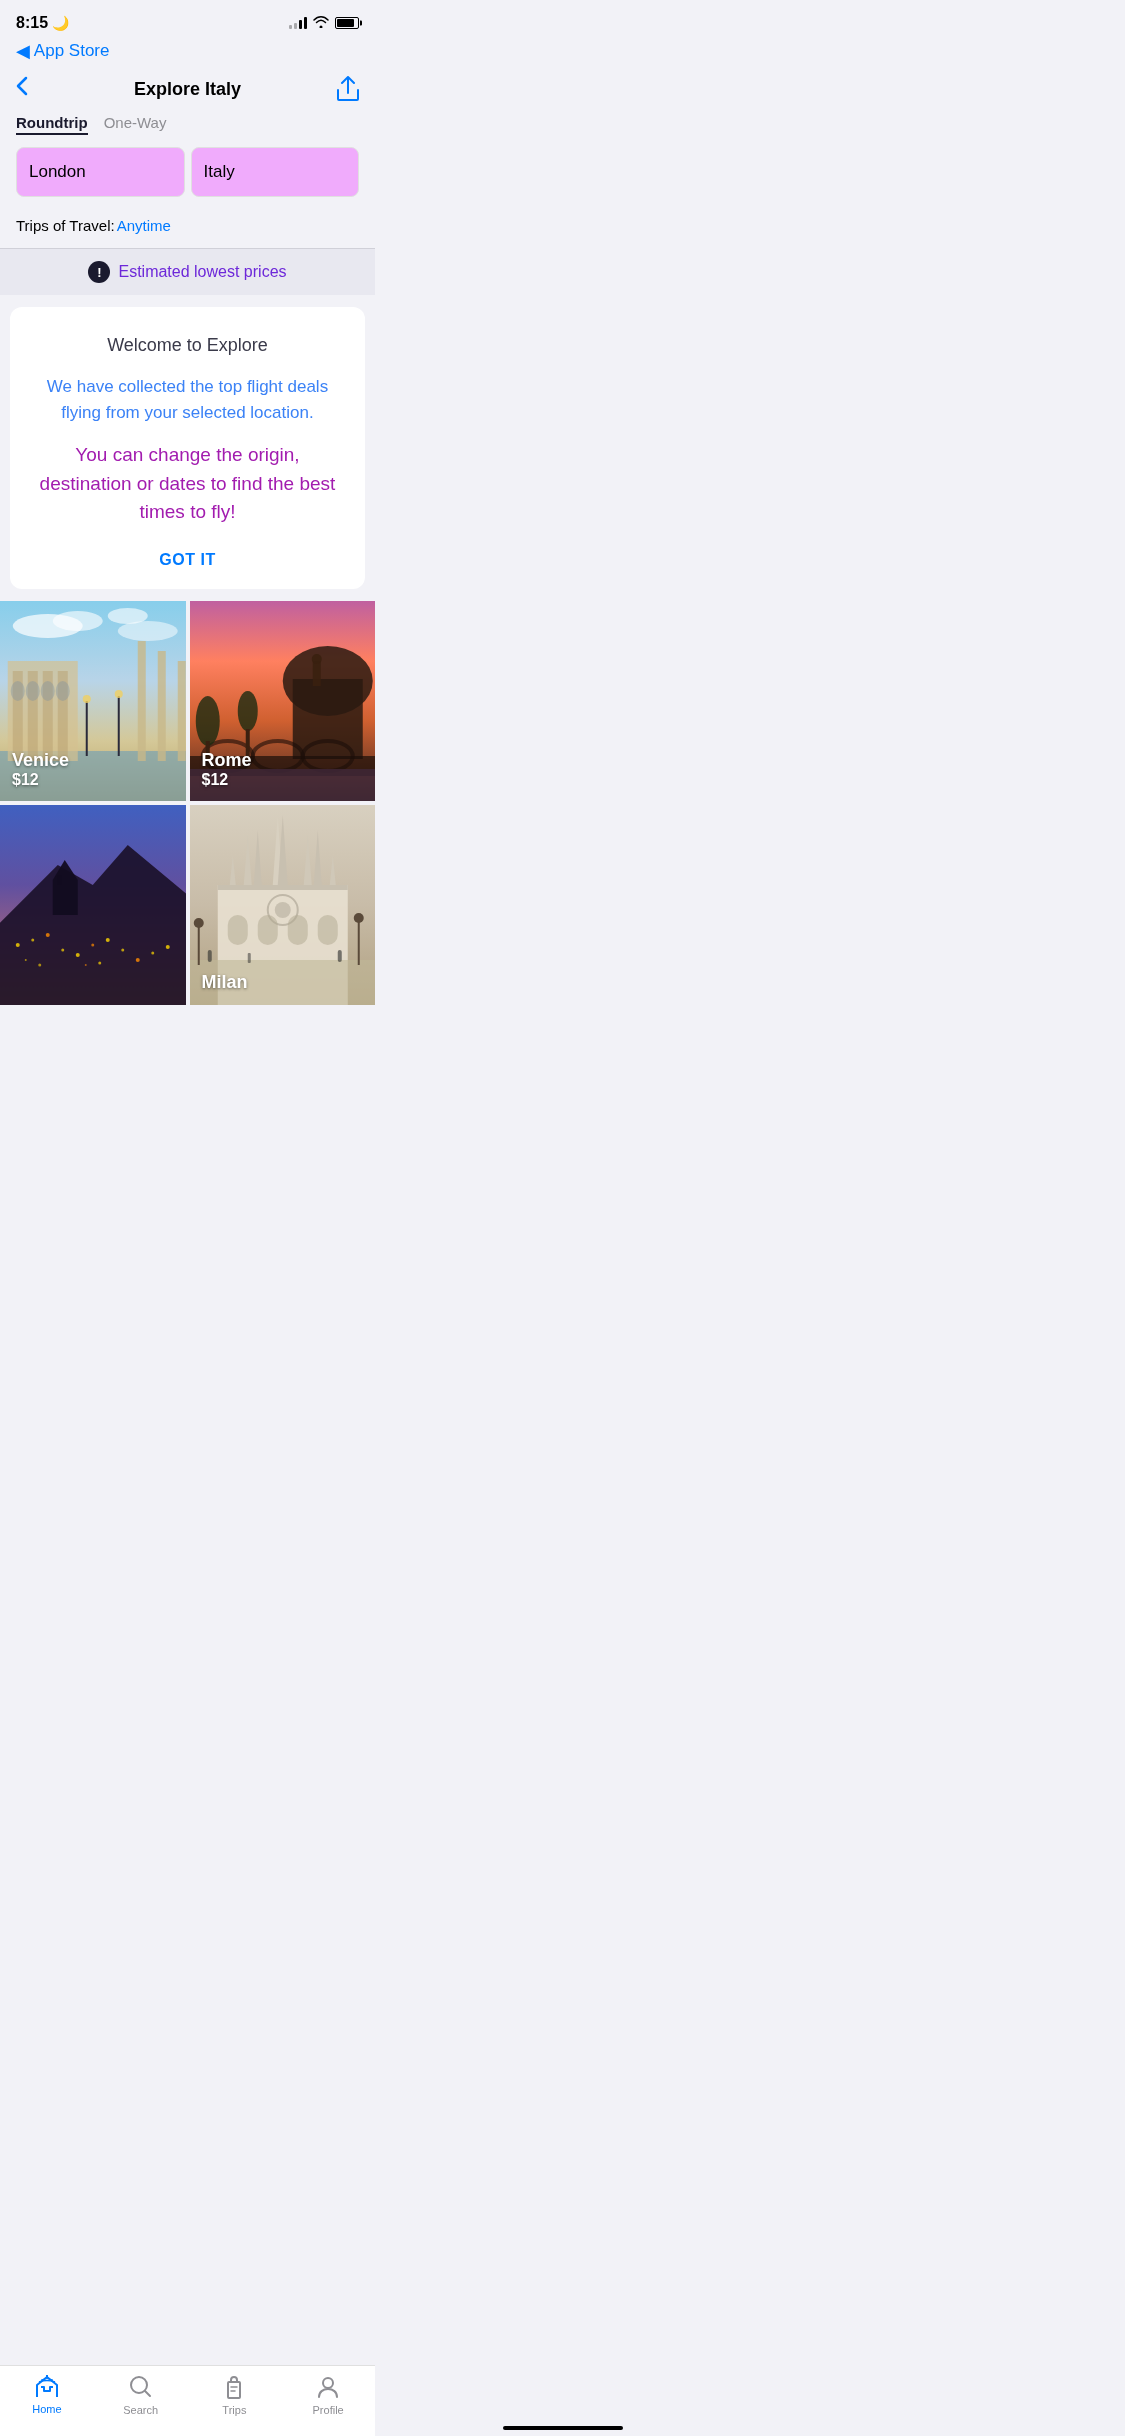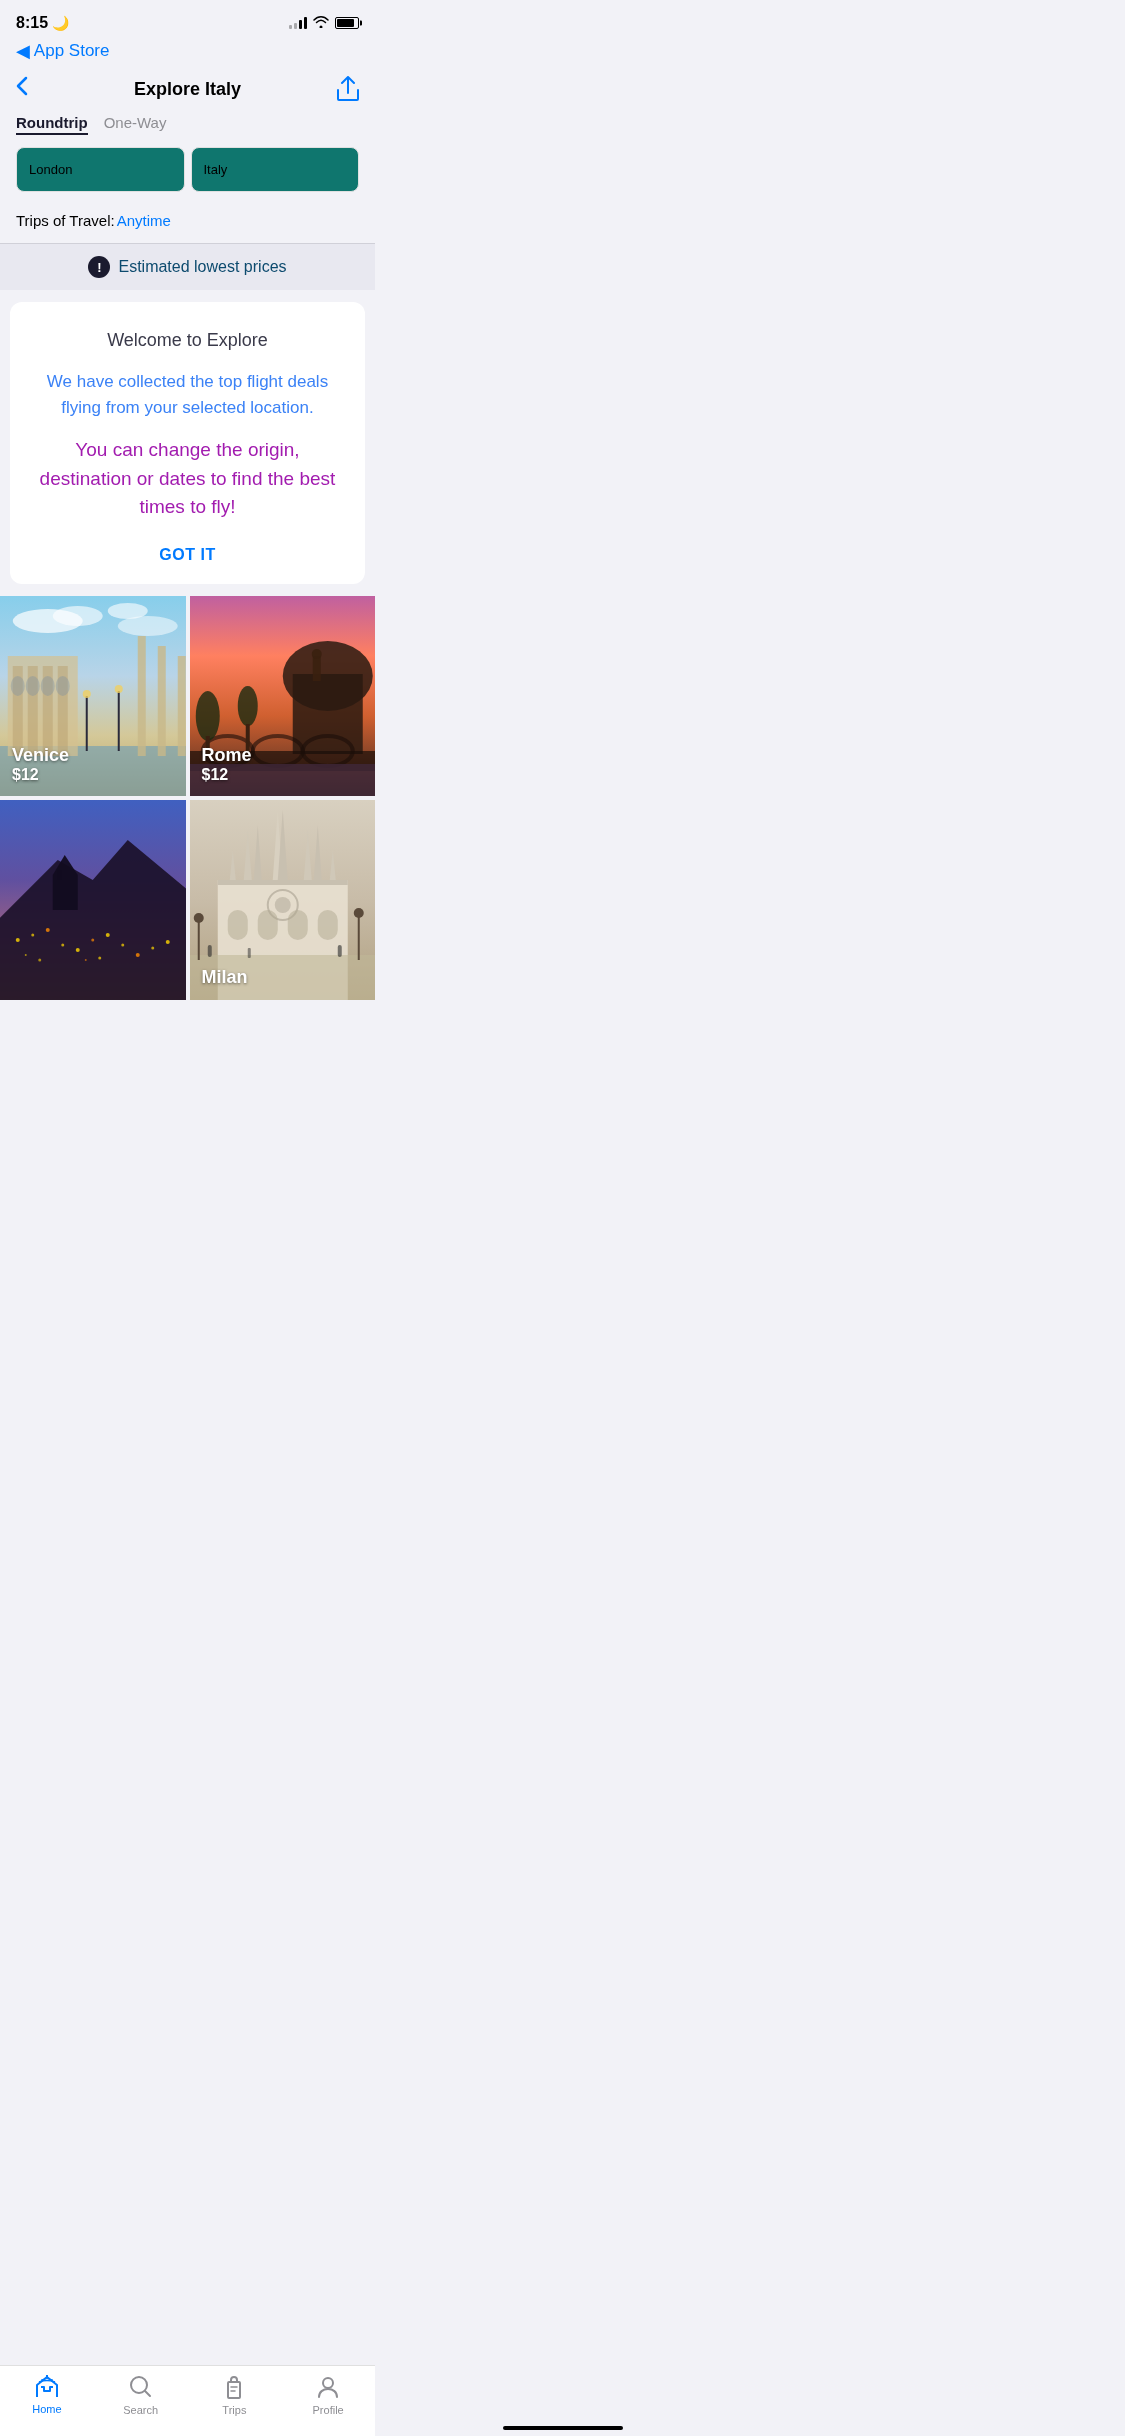--- a/index.html
+++ b/index.html
@@ -147,24 +147,24 @@
 
     
     .search-fields {
       display: flex;
       gap: 0;
       margin: 0 16px 12px 16px;
       background: #f2f2f7;
     }
     .search-field {
       flex: 1;
-      background: #0f766e;
+      background: #f0abfc;
       border-radius: 8px;
       padding: 14px 12px;
-      font-size: 13px;
+      font-size: 17px;
       color: #000;
       border: 1px solid #e0e0e0;
     }
     .search-field:first-child {
       margin-right: 6px;
     }
 
     
     .date-row {
       display: flex;
@@ -201,21 +201,21 @@
       display: flex;
       align-items: center;
       justify-content: center;
       color: #fff;
       font-size: 13px;
       font-weight: 700;
       flex-shrink: 0;
     }
     .estimated-text {
       font-size: 16px;
-      color: #0c4a6e;
+      color: #6d28d9;
       font-weight: 500;
     }
 
     
     .welcome-card {
       background: #fff;
       margin: 12px 10px;
       border-radius: 12px;
       padding: 28px 24px 20px 24px;
       text-align: center;

